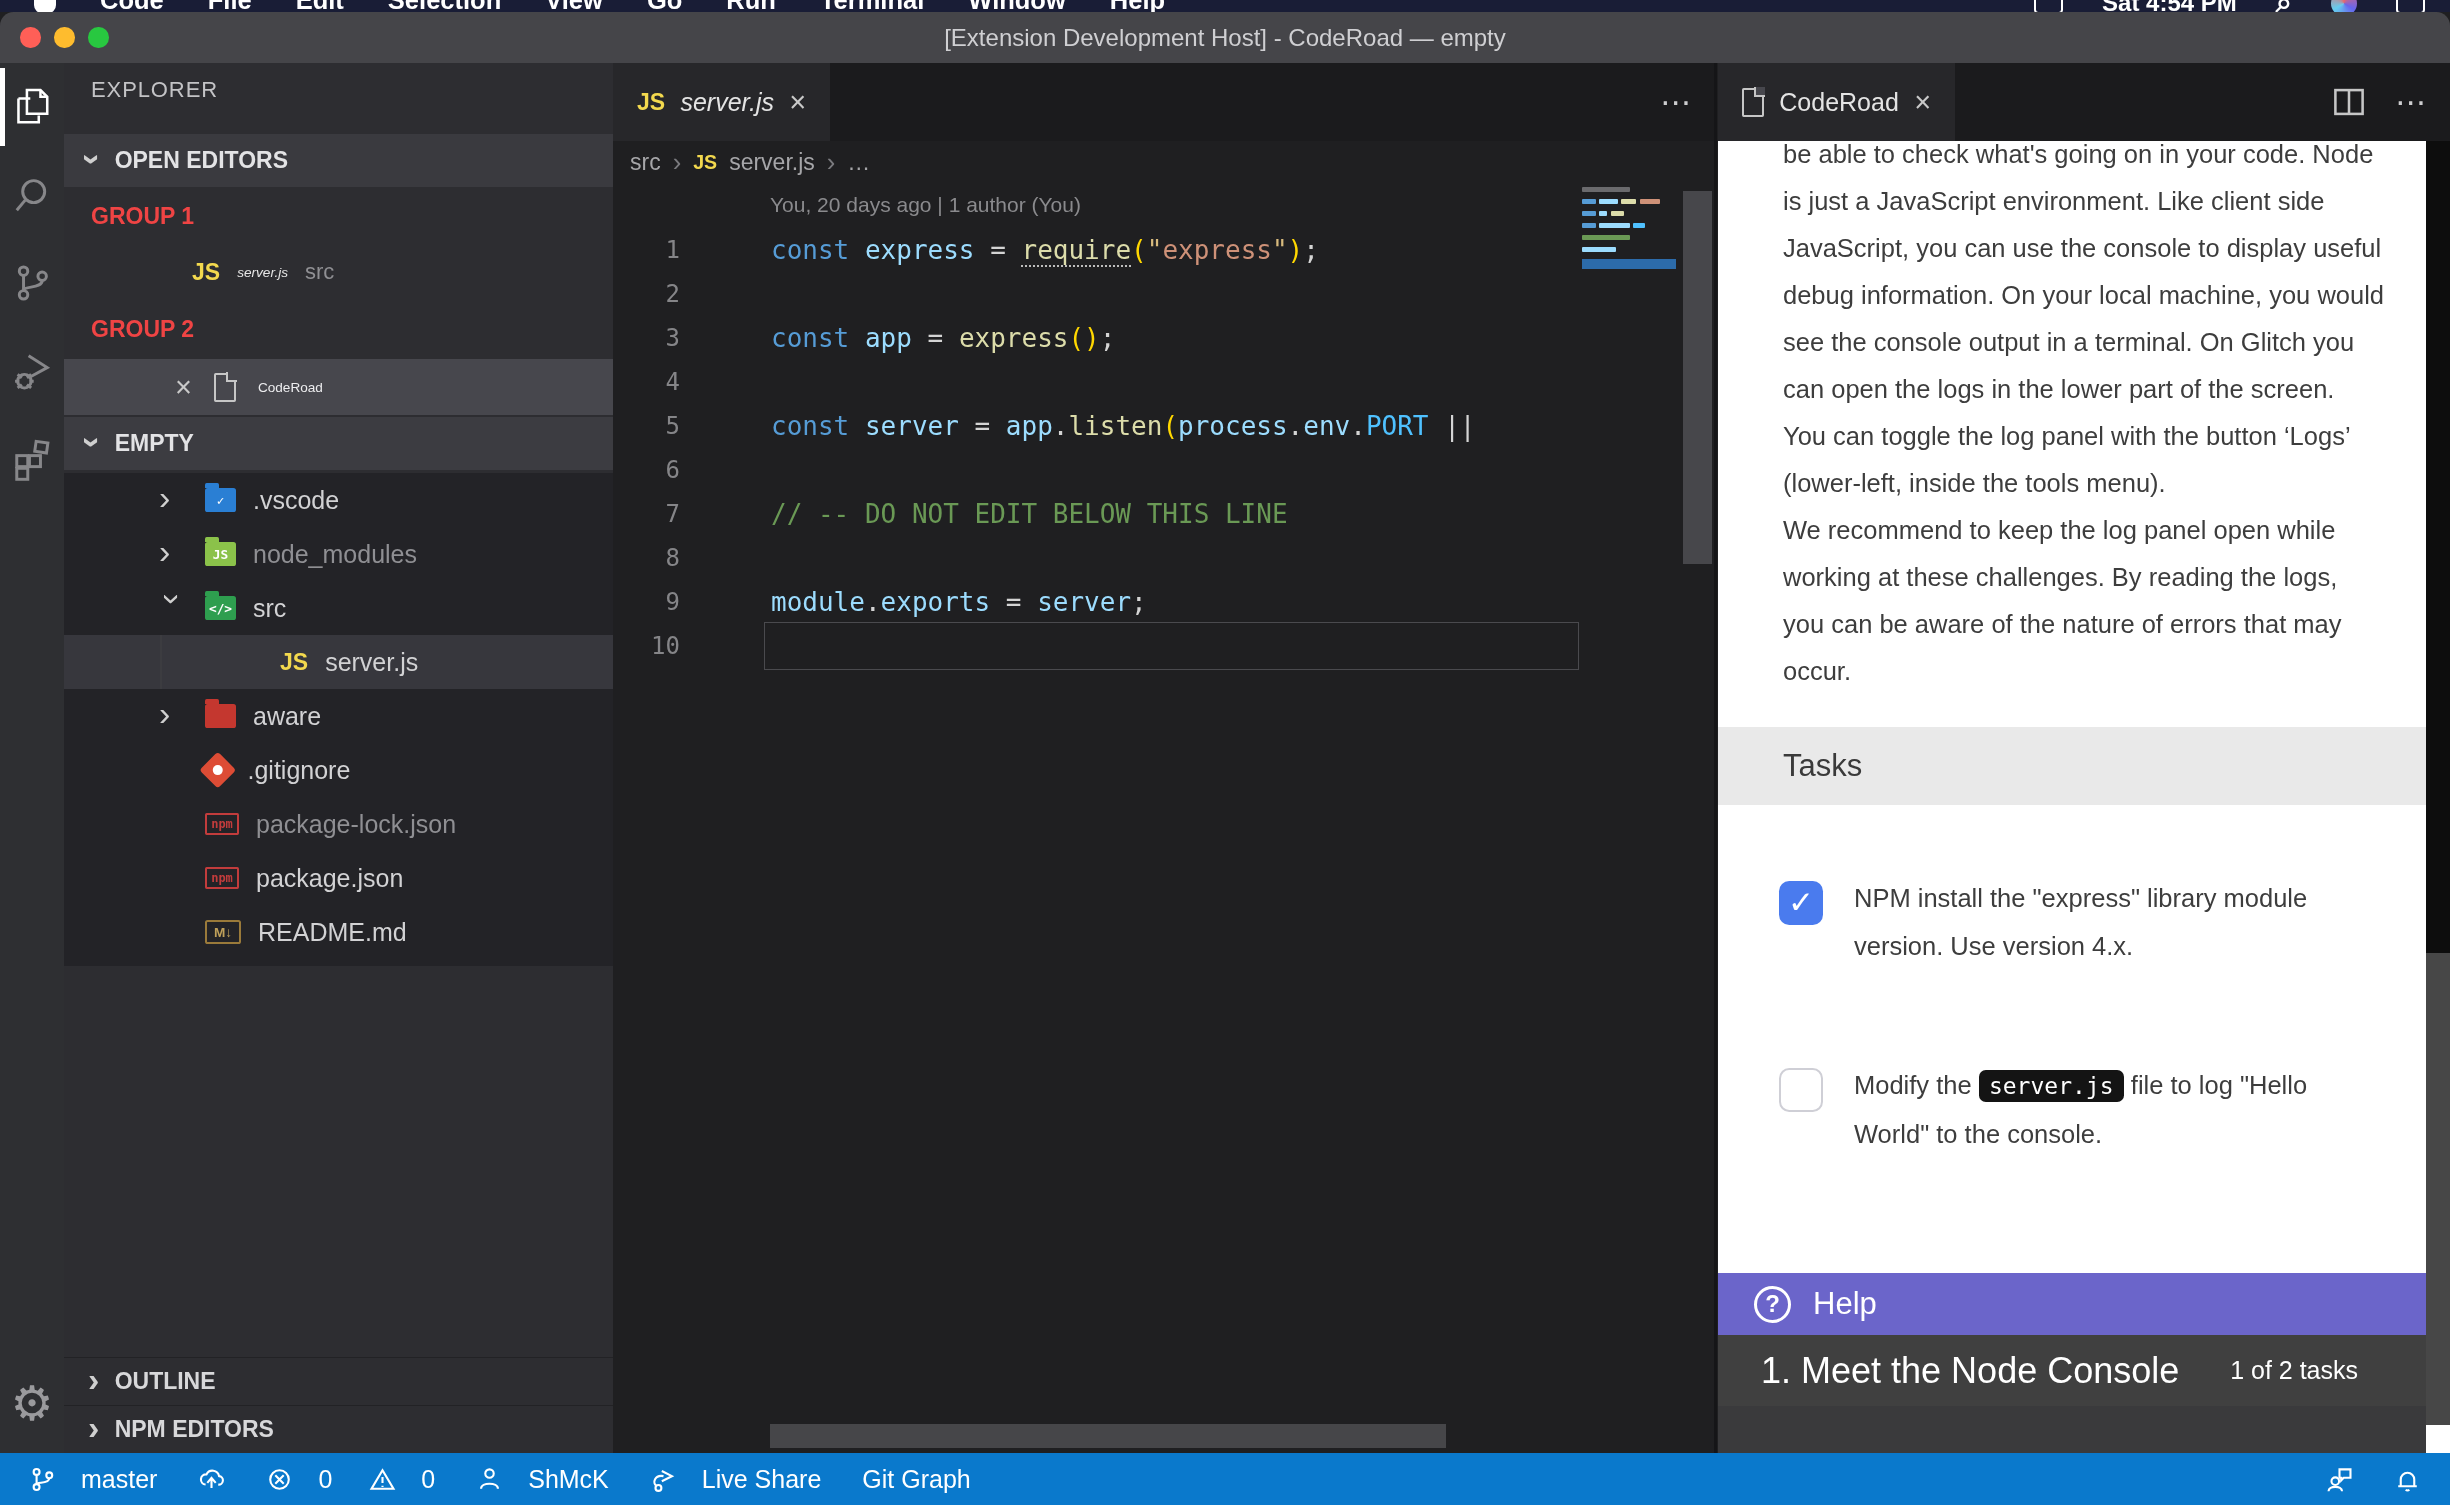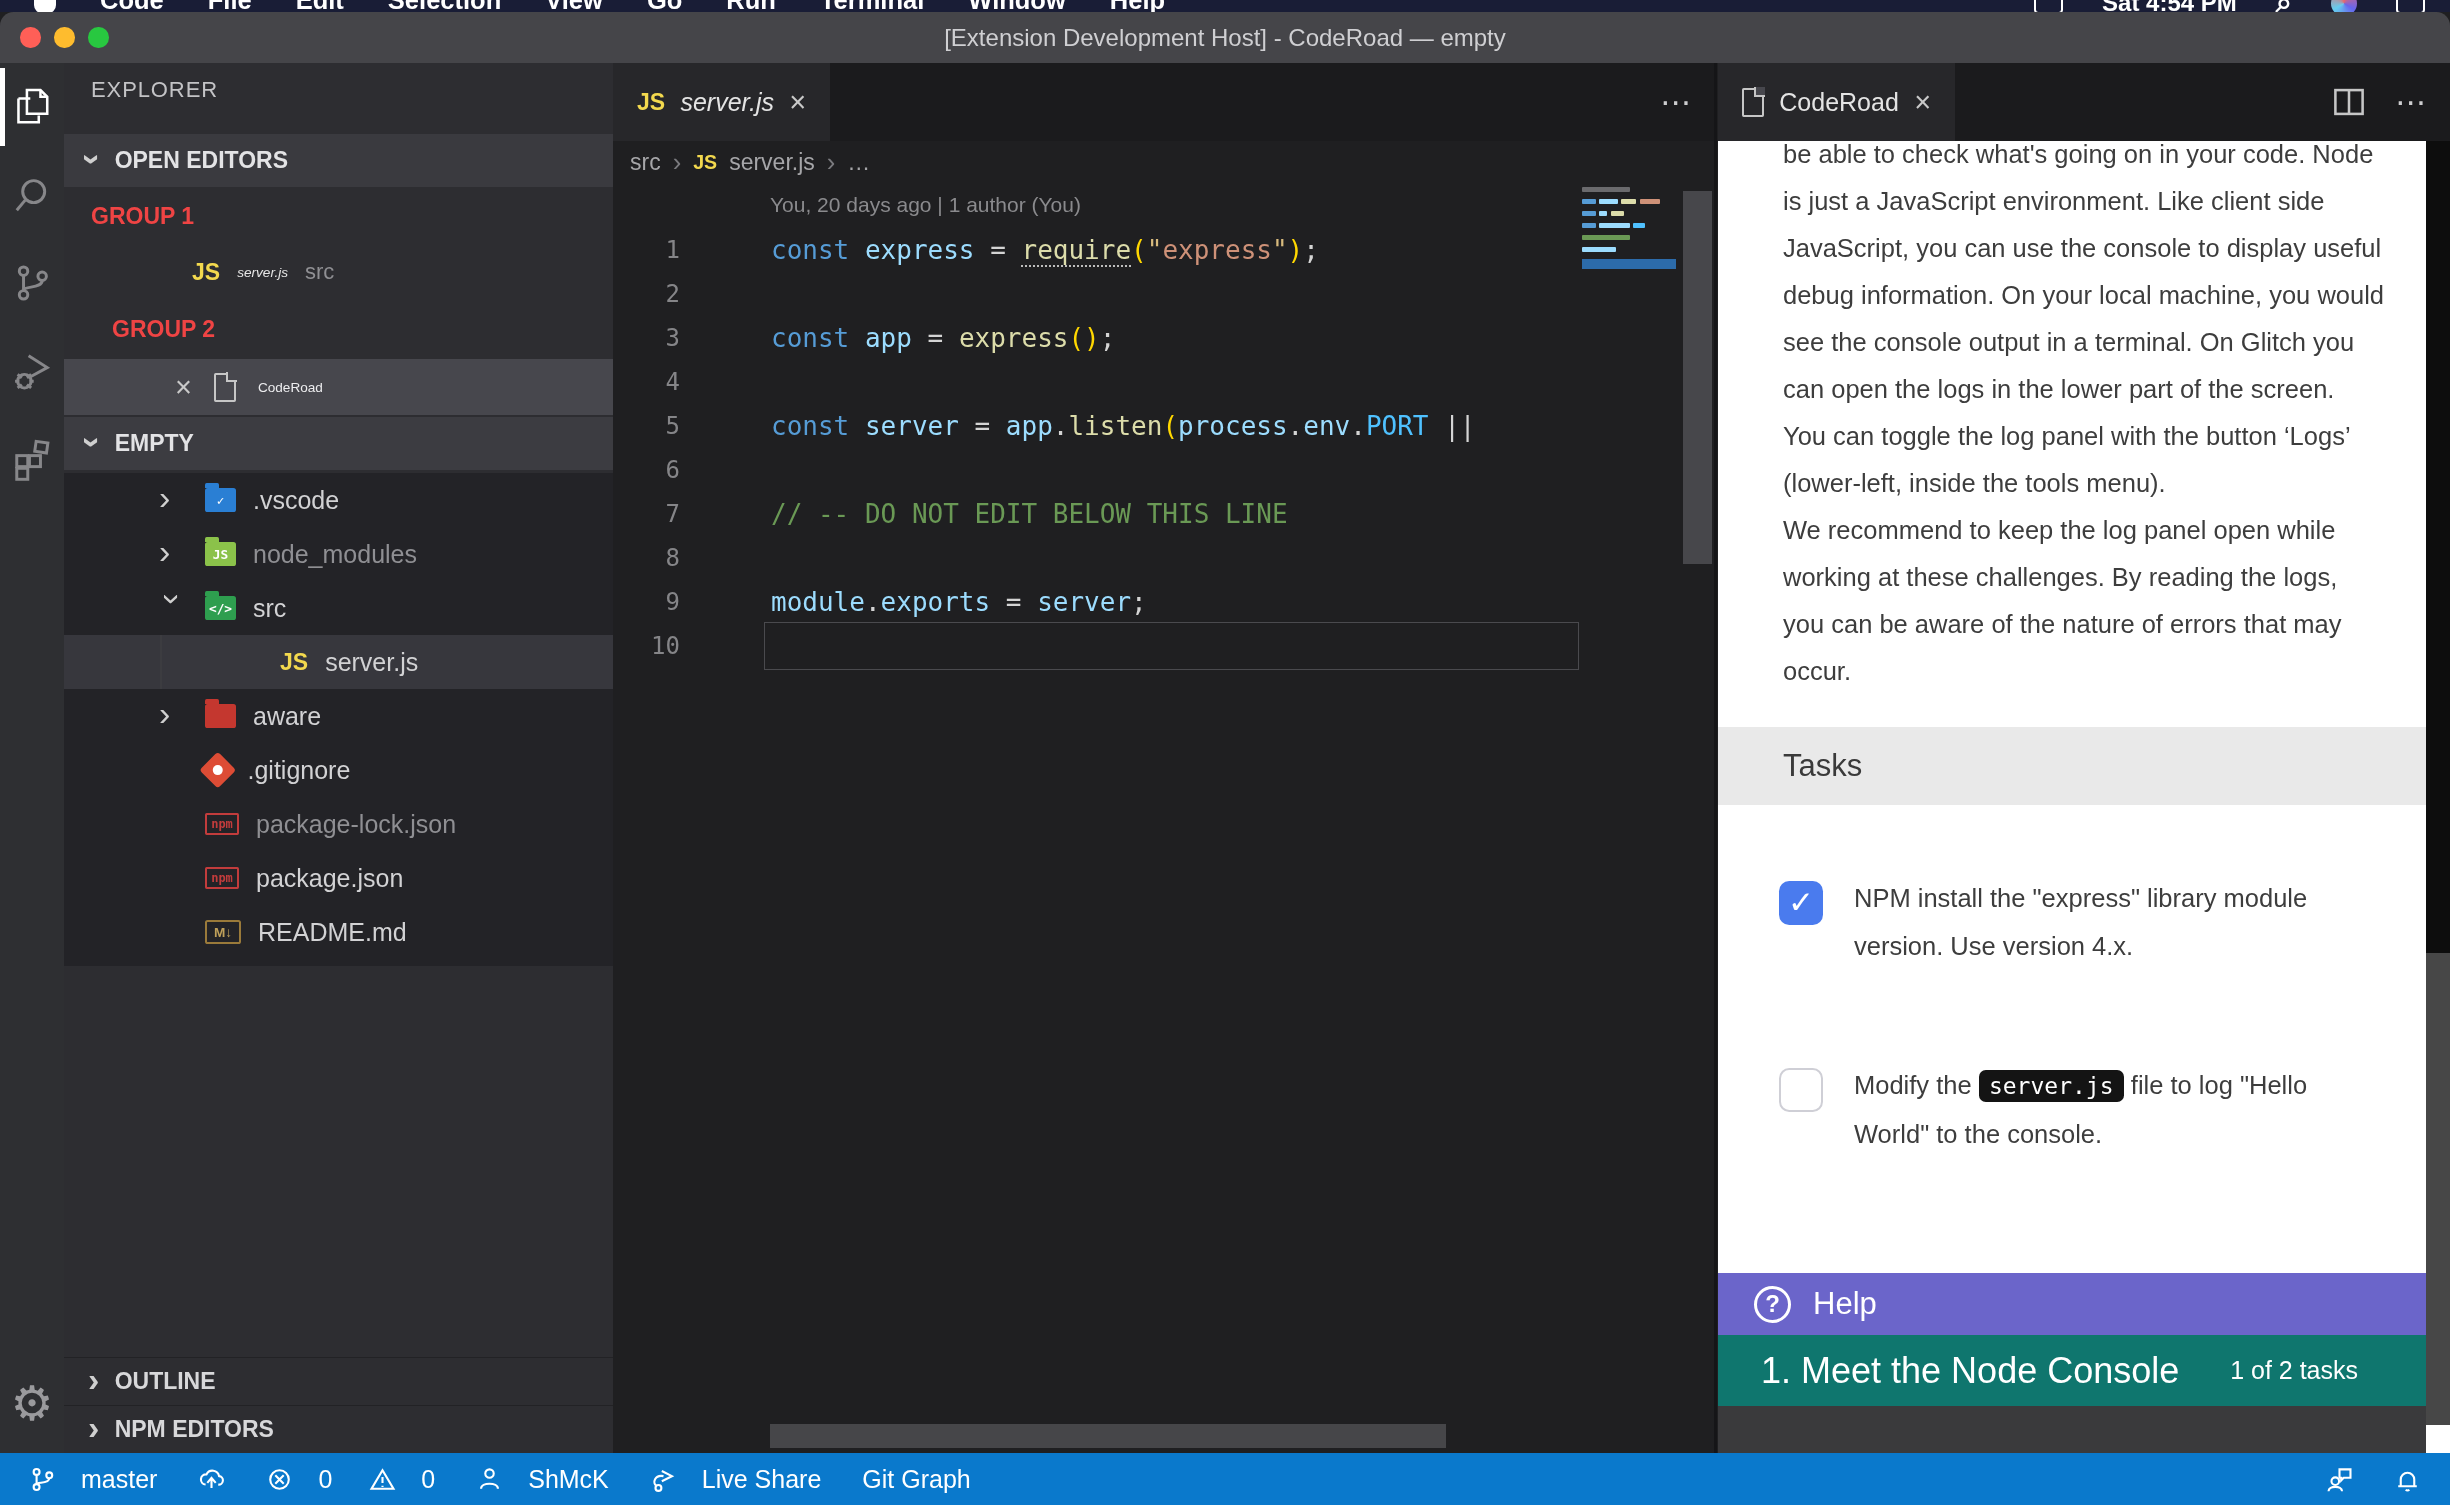--- a/index.html
+++ b/index.html
@@ -111,21 +111,21 @@
   .cr-task .box { flex:none; width:44px; height:44px; border-radius:10.2px; margin-top:6.8px; }
   .cr-task .box.checked { background:#4a7bee; color:#fff; font-size:31px; display:flex; align-items:center; justify-content:center; }
   .cr-task .box.unchecked { background:#fff; border:2.6px solid #cfcfd6; }
   .cr-task .t-label { font-size:25.5px; line-height:48px; color:#3d3d3d; }
   .code-chip { background:#141414; color:#fff; font-family:"DejaVu Sans Mono",monospace; font-size:23px;
                padding:2.6px 10.2px; border-radius:6.8px; }
   .cr-help { position:absolute; top:1132px; left:0; width:100%; height:62px; background:#6b65ca; display:flex; align-items:center;
              gap:22px; padding-left:36px; color:#fff; font-size:31px; }
   .help-q { width:37px; height:37px; border:3.4px solid #fff; border-radius:50%; display:flex; align-items:center; justify-content:center;
             font-size:24px; font-weight:700; }
-  .cr-lesson { position:absolute; top:1194px; left:0; width:100%; height:71px; background:#0f766e; display:flex; align-items:center;
+  .cr-lesson { position:absolute; top:1194px; left:0; width:100%; height:71px; background:#404040; display:flex; align-items:center;
                padding:0 92px 0 43px; color:#fff; }
   .lesson-title { font-size:36px; flex:1; }
   .lesson-progress { font-size:25px; }
   .cr-bottomstrip { position:absolute; top:1265px; left:0; width:calc(100% - 24px); bottom:0; background:#3a3a3c; }
   .cr-scroll { position:absolute; top:0; right:0; width:24px; bottom:0; background:#0d0d0d; }
   .cr-scroll .thumb { position:absolute; top:812px; height:472px; width:100%; background:#474747; }
   .cr-scroll .tail { position:absolute; top:1284px; bottom:0; width:100%; background:#fff; }
 
   
   .statusbar { position:absolute; bottom:0; left:0; width:100%; height:53px; background:#0a79cc; color:#fff;
@@ -222,21 +222,21 @@
         <span class="chev down">›</span>
         <span>OPEN EDITORS</span>
       </div>
 
       <div class="oe-group" style="top:129px;">GROUP 1</div>
       <div class="oe-row" style="top:182px; padding-left:128px; gap:17px;">
         <span class="ic-js">JS</span>
         <span style="font-style:italic; color:#e6e6e6;">server.js</span>
         <span style="color:#8f8f93; font-size:22px;">src</span>
       </div>
-      <div class="oe-group" style="top:242px;margin-left:21px;">GROUP 2</div>
+      <div class="oe-group" style="top:242px;">GROUP 2</div>
       <div class="oe-row selected" style="top:296px; height:56px; padding-left:111px; gap:22px;">
         <span class="close-x">×</span>
         <span class="ic-page"></span>
         <span style="color:#ececee;">CodeRoad</span>
       </div>
 
       <div class="sec-hdr" style="top:354px; background:#3c3c41;">
         <span class="chev down">›</span>
         <span>EMPTY</span>
       </div>

